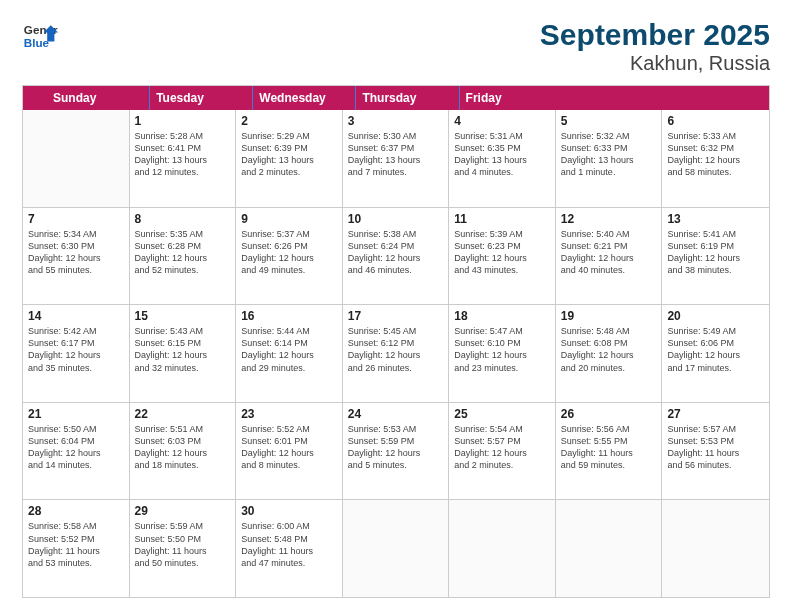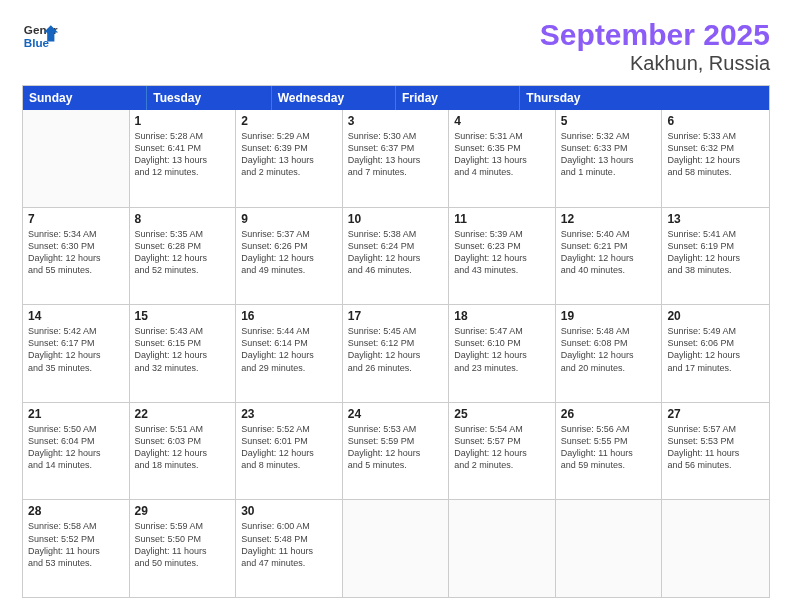--- a/index.html
+++ b/index.html
@@ -31,36 +31,37 @@
     .logo-icon {
       width: 36px;
       height: 36px;
     }
     .title-block {
       text-align: right;
     }
     .main-title {
       font-size: 30px;
       font-weight: bold;
-      color: #8b5cf6;
+      color: #0c4a6e;
     }
     .subtitle {
       font-size: 20px;
       color: #444;
     }
     .calendar {
       flex: 1;
       display: flex;
       flex-direction: column;
       border: 1px solid #ccc;
     }
     .cal-header {
       display: grid;
-      grid-template-columns: repeat(6, 1fr);
-      background: #1d4ed8;
+      grid-template-columns: repeat(7, 1fr);
+      background: #be185d;
+      padding-left: 24px;
     }
     .cal-header-cell {
       color: #fff;
       font-size: 12px;
       font-weight: bold;
       padding: 5px 6px;
       text-align: left;
       border-right: 1px solid #3a7bd5;
     }
     .cal-header-cell:last-child { border-right: none; }
@@ -115,22 +116,22 @@
       <div class="main-title">September 2025</div>
       <div class="subtitle">Kakhun, Russia</div>
     </div>
   </div>
 
   <div class="calendar">
     <div class="cal-header" id="cal-header">
         <div class="cal-header-cell">Sunday</div>
         <div class="cal-header-cell">Tuesday</div>
         <div class="cal-header-cell">Wednesday</div>
+        <div class="cal-header-cell">Thursday</div>
         <div class="cal-header-cell">Friday</div>
-        <div class="cal-header-cell">Thursday</div>
       </div>
     <div class="cal-body" id="cal-body">
         <div class="cal-row">
           <div class="cal-cell empty"></div>
           <div class="cal-cell">
             <div class="day-num">1</div>
             <div class="cell-line">Sunrise: 5:28 AM</div>
             <div class="cell-line">Sunset: 6:41 PM</div>
             <div class="cell-line">Daylight: 13 hours</div>
             <div class="cell-line">and 12 minutes.</div>

